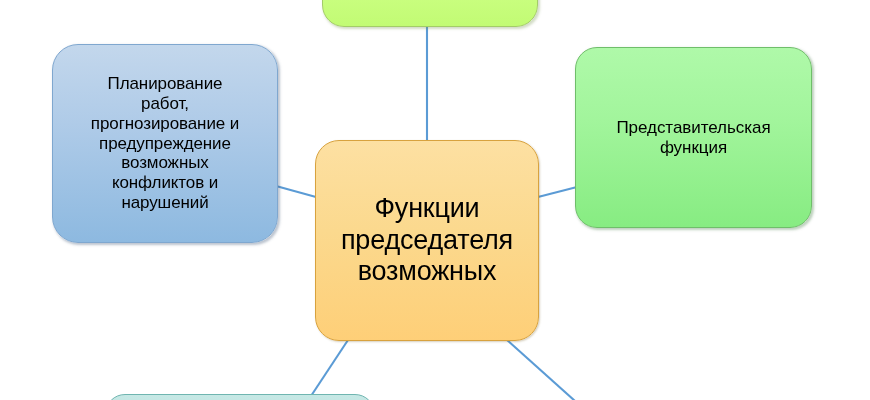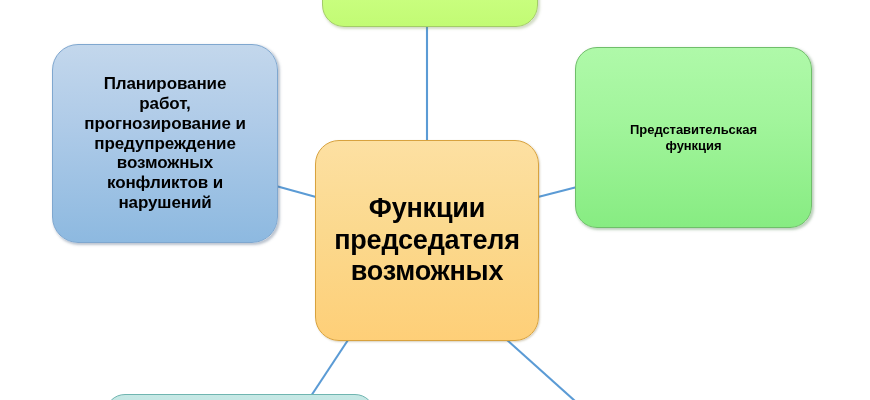--- a/index.html
+++ b/index.html
@@ -29,21 +29,21 @@
   }
   .node {
     position: absolute;
     z-index: 2;
     box-sizing: border-box;
     display: flex;
     align-items: center;
     justify-content: center;
     text-align: center;
     color: #000000;
-    font-weight: bold;
+    font-weight: normal;
     line-height: 1.17;
     white-space: pre-line;
     overflow: hidden;
   }
 
   
   #node-center {
     left: 315px;
     top: 140px;
     width: 224px;
@@ -72,21 +72,21 @@
 
   
   #node-right {
     left: 575px;
     top: 47px;
     width: 237px;
     height: 181px;
     border-radius: 22px;
     border: 1.2px solid #6FBE6A;
     background: linear-gradient(to bottom, #AFF9A9 0%, #A2F59C 40%, #87EC82 100%);
-    font-size: 13px;
+    font-size: 17px;
     letter-spacing: -0.05px;
     box-shadow: 1.5px 1.5px 2.5px rgba(70, 120, 70, 0.35);
   }
 
   
   #node-top {
     left: 322px;
     top: -70px;
     width: 216px;
     height: 97px;

